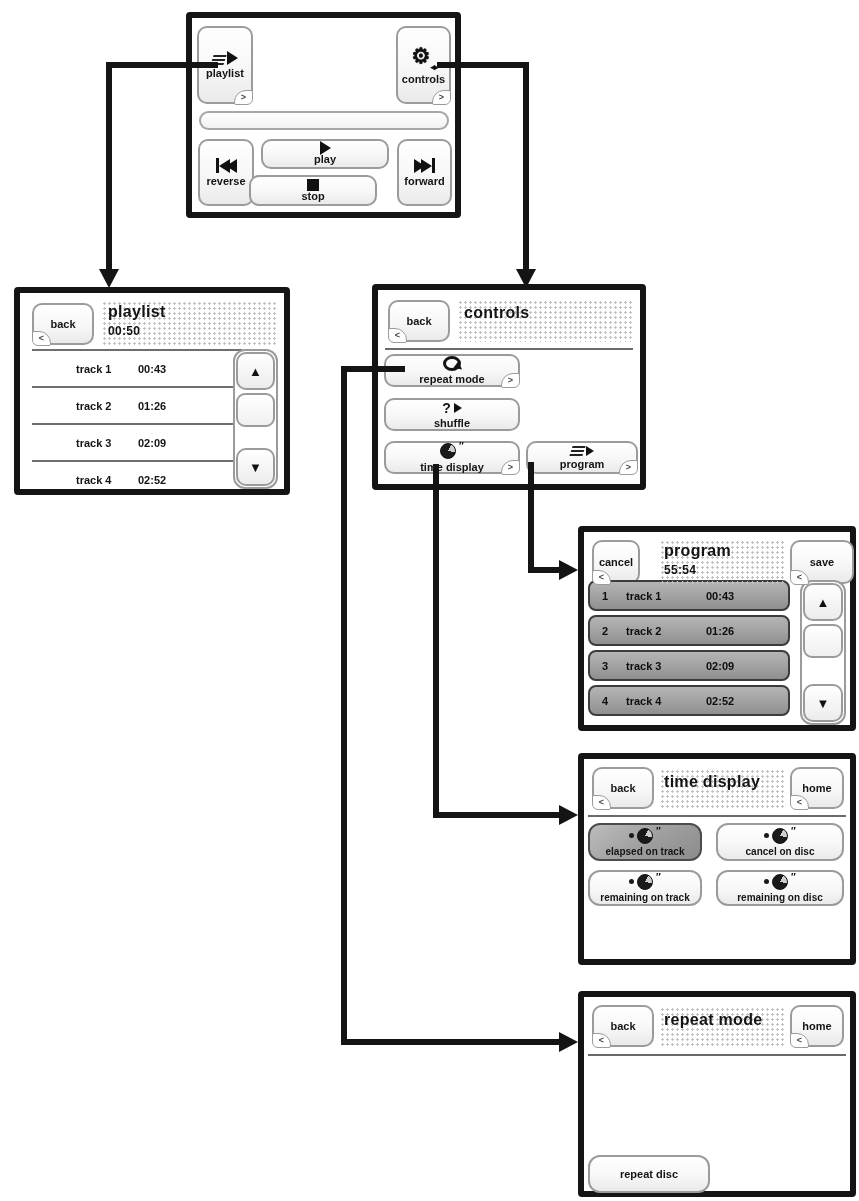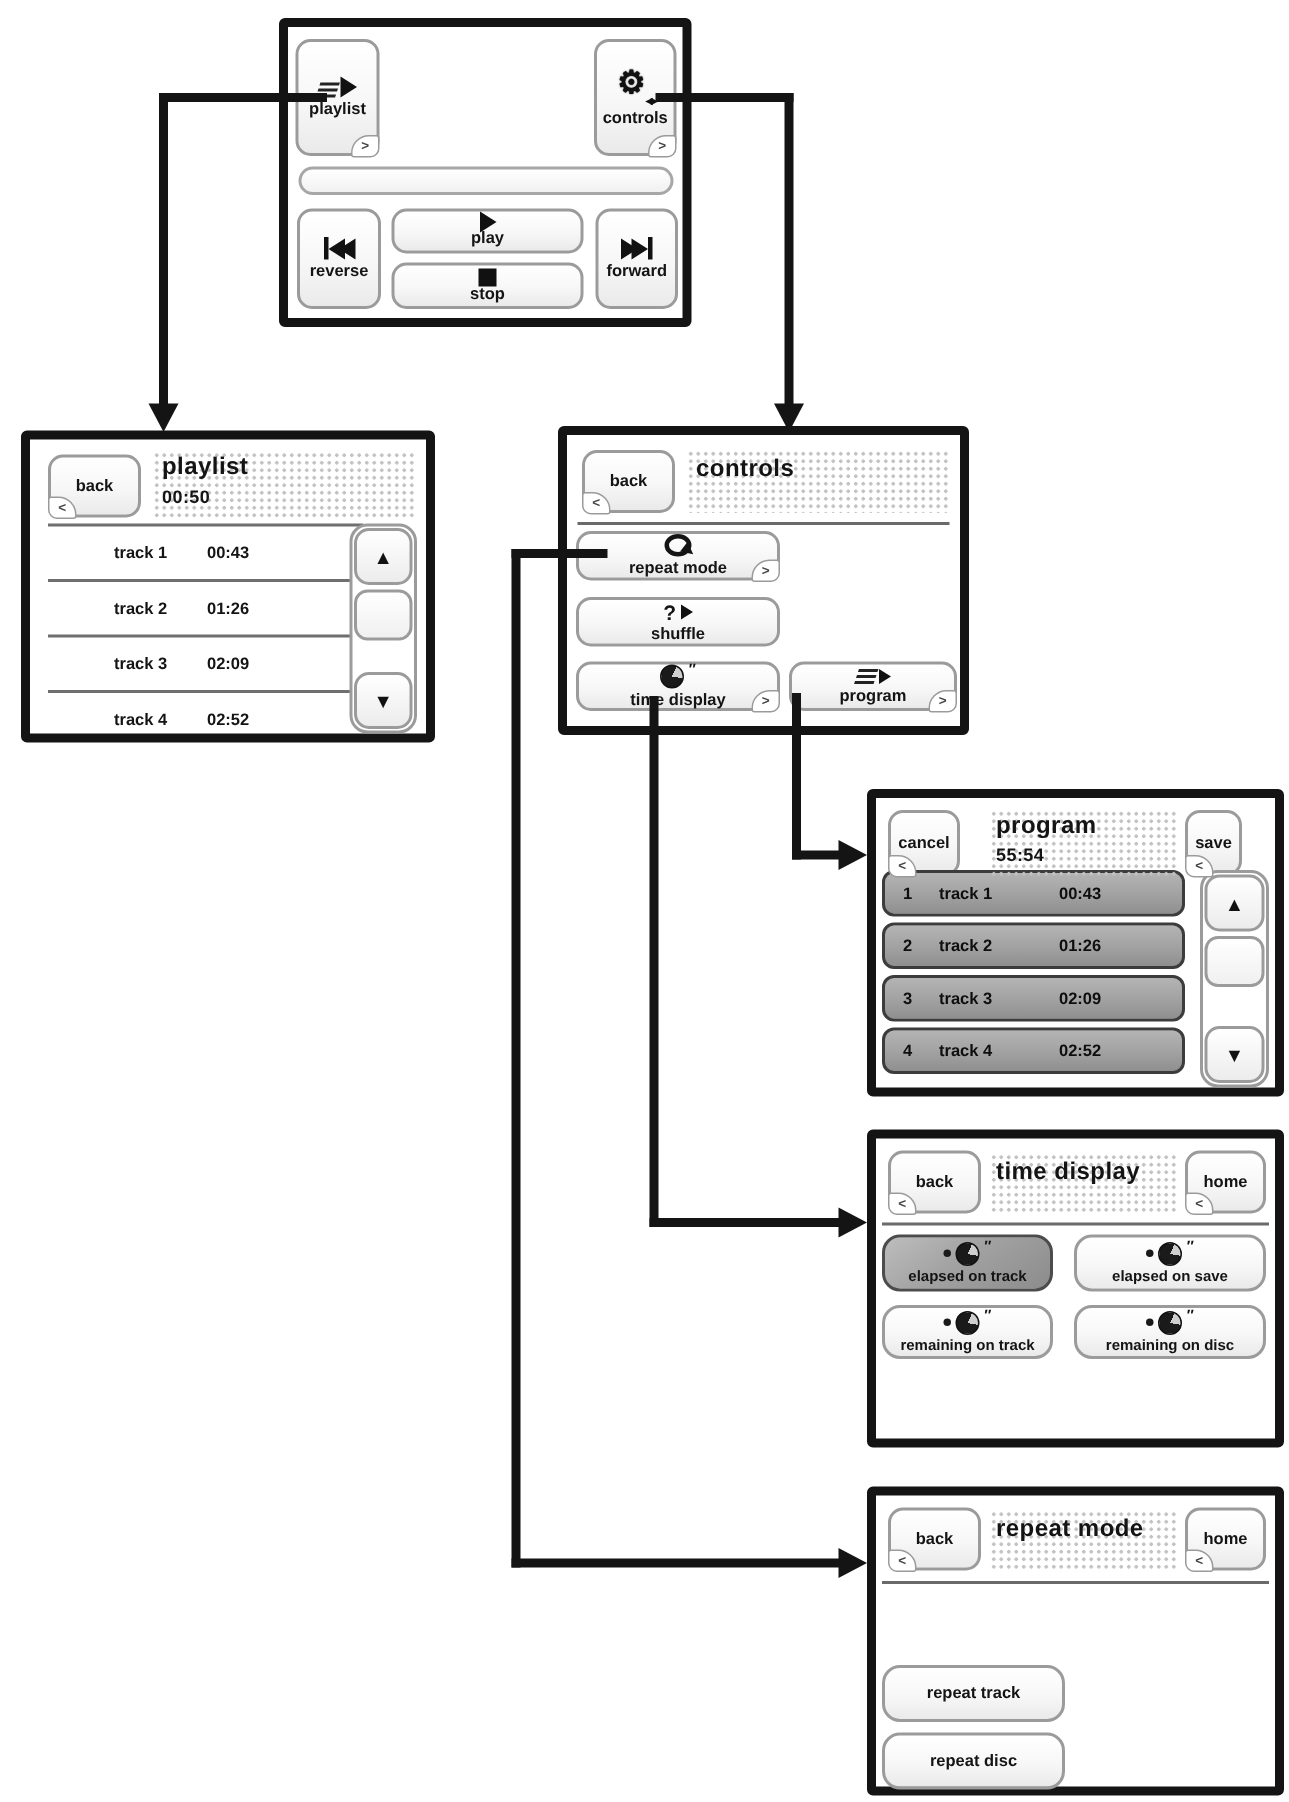--- a/index.html
+++ b/index.html
@@ -164,21 +164,21 @@
           <span class="tri-l" style="margin-left:-4px"></span>
       </span>
       <span class="lbl">reverse</span>
     </div>
 
     <div class="btn" style="left:69px;top:121px;width:128px;height:30px;flex-direction:row;gap:6px">
       <span class="tri-r" style="position:relative;top:-6px"></span>
       <span class="lbl" style="position:absolute;bottom:2px">play</span>
     </div>
 
-    <div class="btn" style="left:69px;top:157px;width:128px;height:31px;flex-direction:row;gap:6px">
+    <div class="btn" style="left:57px;top:157px;width:128px;height:31px;flex-direction:row;gap:6px">
       <span class="stopsq" style="position:relative;top:-6px"></span>
       <span class="lbl" style="position:absolute;bottom:2px">stop</span>
     </div>
 
     <div class="btn" style="left:205px;top:121px;width:55px;height:67px">
       <span class="skip">
         <span class="tri-r"></span>
           <span class="tri-r" style="margin-left:-4px"></span>
           <span class="vbar"></span>
       </span>
@@ -276,21 +276,21 @@
   <div class="panel" style="left:578px;top:526px;width:278px;height:205px">
     <div class="dots" style="left:76px;top:8px;width:126px;height:44px"></div>
     <div class="btn" style="left:8px;top:8px;width:48px;height:44px">
       <span class="lbl">cancel</span>
       <span class="fold bl">&lt;</span>
     </div>
     <div class="title" style="left:80px;top:10px">
       <div>program</div>
       <div class="subtime">55:54</div>
     </div>
-    <div class="btn" style="left:206px;top:8px;width:38px;height:44px">
+    <div class="btn" style="left:206px;top:8px;width:64px;height:44px">
       <span class="lbl">save</span>
       <span class="fold bl">&lt;</span>
     </div>
 
     <div class="prog-row" style="top:48px">
       <span class="no">1</span>
       <span class="nm">track 1</span>
       <span class="tm">00:43</span>
     </div>
     <div class="prog-row" style="top:83px">
@@ -340,21 +340,21 @@
           <span class="ditto">″</span>
       </span>
       <span class="opt-label">elapsed on track</span>
     </div>
     <div class="btn" style="left:132px;top:64px;width:128px;height:38px;border-radius:12px">
       <span class="iconrow">
         <span class="dotb"></span>
           <span class="pie"></span>
           <span class="ditto">″</span>
       </span>
-      <span class="opt-label">elapsed on save</span>
+      <span class="opt-label">cancel on disc</span>
     </div>
     <div class="btn" style="left:4px;top:111px;width:114px;height:36px;border-radius:12px">
       <span class="iconrow">
         <span class="dotb"></span>
           <span class="pie"></span>
           <span class="ditto">″</span>
       </span>
       <span class="opt-label">remaining on track</span>
     </div>
     <div class="btn" style="left:132px;top:111px;width:128px;height:36px;border-radius:12px">
@@ -373,21 +373,18 @@
       <span class="lbl">back</span>
       <span class="fold bl">&lt;</span>
     </div>
     <div class="title" style="left:80px;top:14px">repeat mode</div>
     <div class="btn" style="left:206px;top:8px;width:54px;height:42px">
       <span class="lbl">home</span>
       <span class="fold bl">&lt;</span>
     </div>
     <div class="hrule" style="left:4px;top:57px;width:258px"></div>
 
-    <div class="btn" style="left:4px;top:113px;width:122px;height:38px;border-radius:12px">
-      <span class="lbl">repeat track</span>
-    </div>
     <div class="btn" style="left:4px;top:158px;width:122px;height:38px;border-radius:12px">
       <span class="lbl">repeat disc</span>
     </div>
   </div>
 
 </div>
 
 </body></html>

